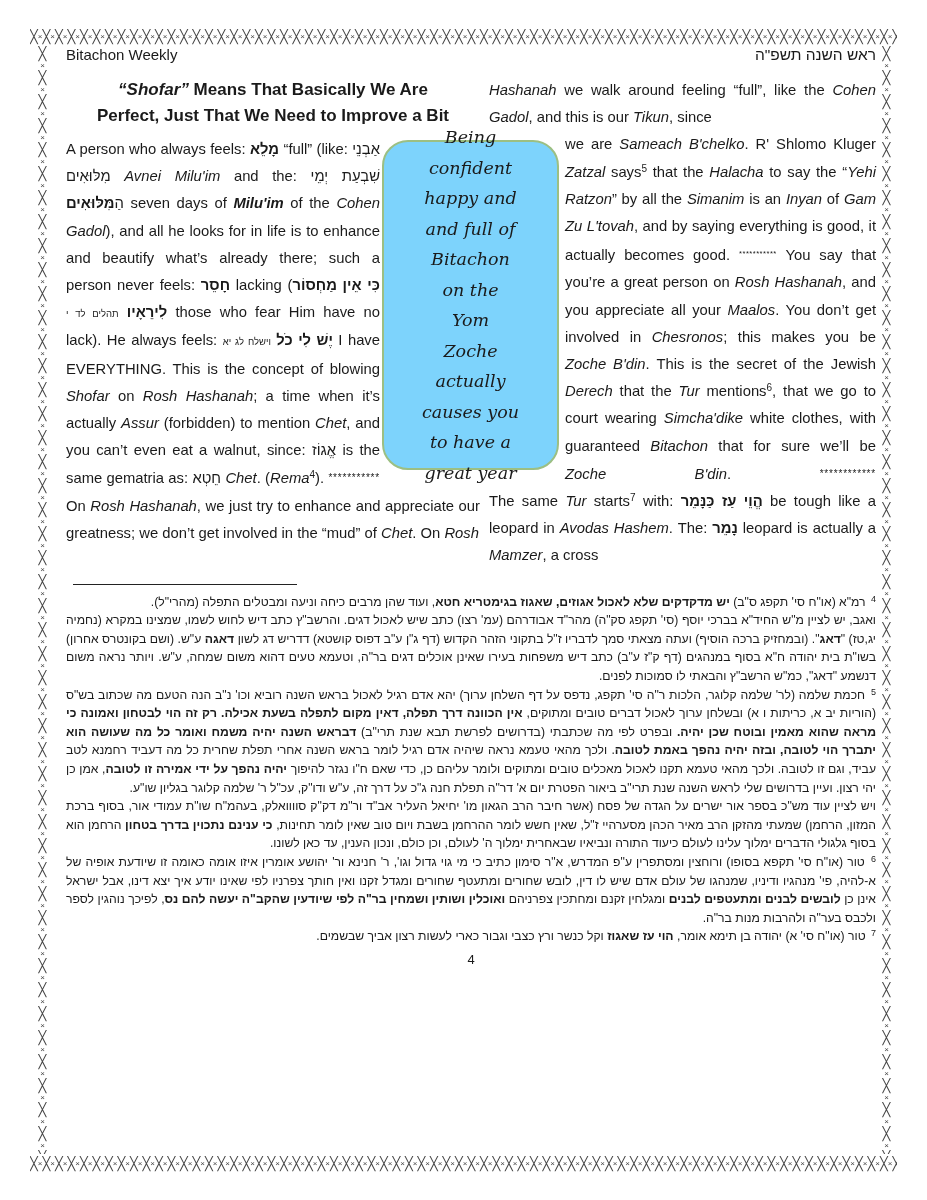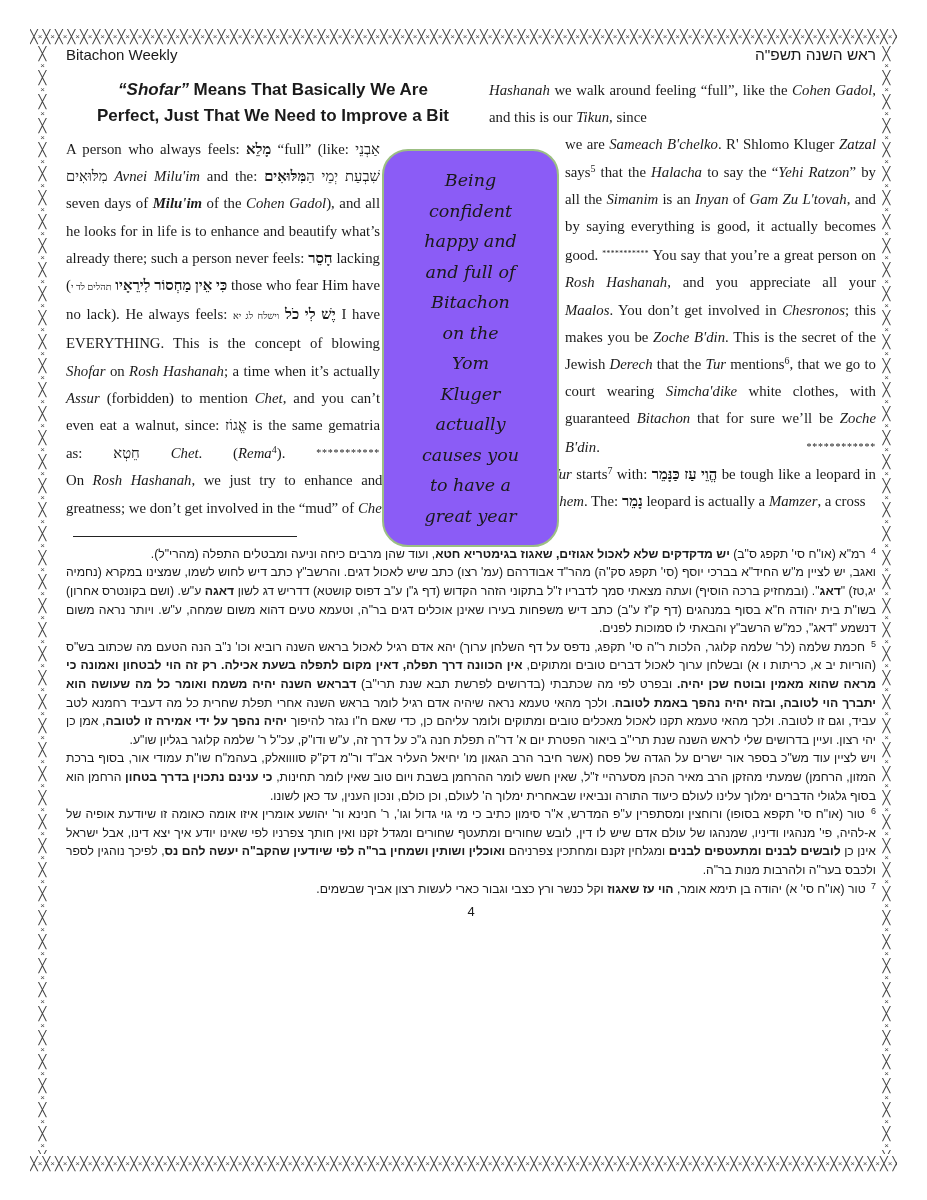--- a/index.html
+++ b/index.html
@@ -37,43 +37,42 @@
 
   .main{position:relative;display:flex;margin-top:13px;}
   .col-left{width:414px;margin-right:9px;flex:none;}
   .col-right{flex:1;min-width:0;}
 
   .title{font-size:17px;font-weight:bold;text-align:center;line-height:26px;margin-bottom:7px;}
 
   .para{
     font-size:14.8px;line-height:27.2px;
     text-align:justify;
-    font-family:Liberation Serif, serif;
   }
   .para.beside-box-left{margin-right:100px;text-align-last:justify;}
   .para.beside-box-right{margin-left:76px;text-align-last:justify;}
 
   .seg-i{font-style:italic;}
   .seg-b{font-weight:bold;}
   .seg-bi{font-weight:bold;font-style:italic;}
   .seg-he{}
   .seg-heb{font-weight:bold;}
   .seg-cite{font-size:9.5px;}
   .seg-sup{font-size:10px;vertical-align:5px;line-height:0;}
   .seg-stars{font-size:10px;letter-spacing:.8px;vertical-align:2px;}
   .seg-stars-sm{font-size:7.5px;letter-spacing:.5px;vertical-align:4px;}
 
   .green-box{
     position:absolute;
-    left:316px;top:72px;
-    width:177px;height:398px;
+    left:316px;top:63px;
+    width:177px;height:330px;
     box-sizing:border-box;
     border:2px solid #9cbf83;
     border-radius:26px;
-    background:#8b5cf6;
+    background:#7dd3fc;
     display:flex;flex-direction:column;justify-content:center;
     text-align:center;
     font-family:"DejaVu Serif","Liberation Serif",serif;
     font-style:italic;
     font-size:17.5px;line-height:30.5px;
     padding:6px 10px;
   }
 
   .fn-sep{
     width:224px;border-top:1.3px solid #222;
@@ -124,21 +123,21 @@
       </div>
 
       <div class="green-box">
           <div>Being</div>
           <div>confident</div>
           <div>happy and</div>
           <div>and full of</div>
           <div>Bitachon</div>
           <div>on the</div>
           <div>Yom</div>
-          <div>Kluger</div>
+          <div>Zoche</div>
           <div>actually</div>
           <div>causes you</div>
           <div>to have a</div>
           <div>great year</div>
         </div>
 
     </div>
 
     <div class="fn-sep"></div>
 

